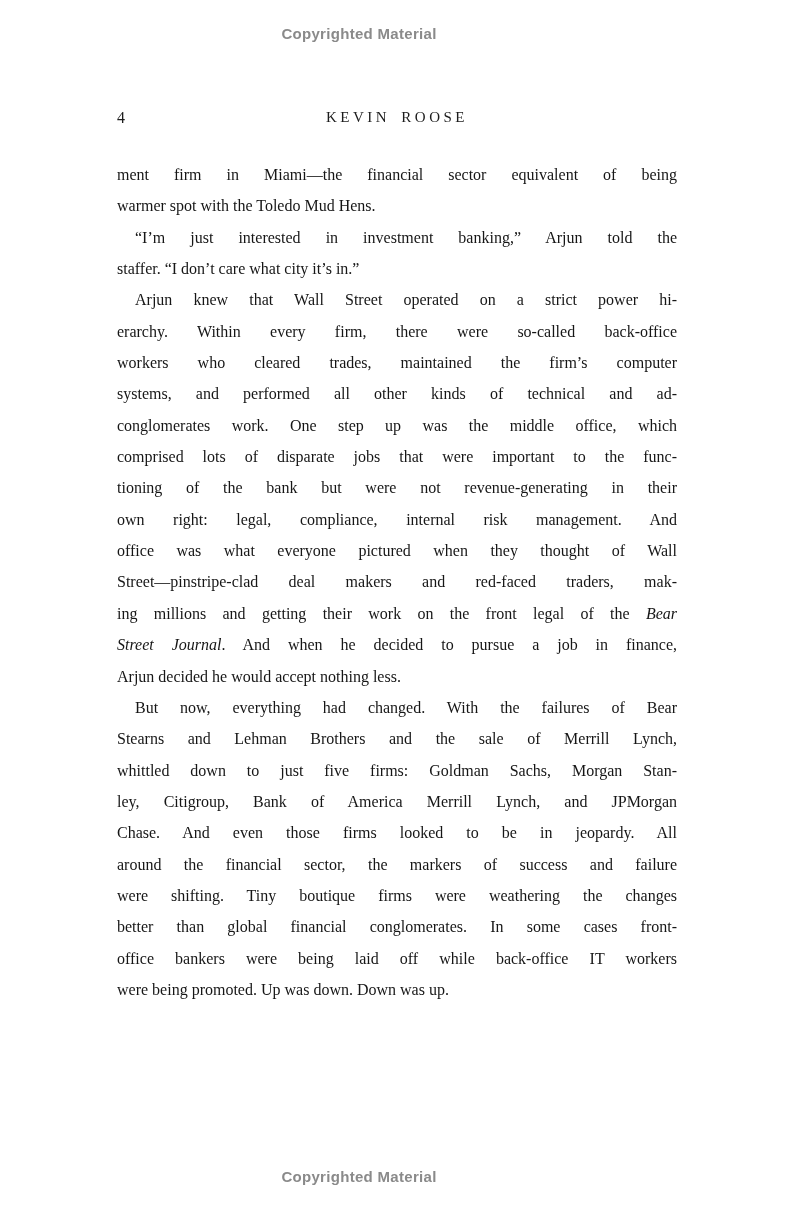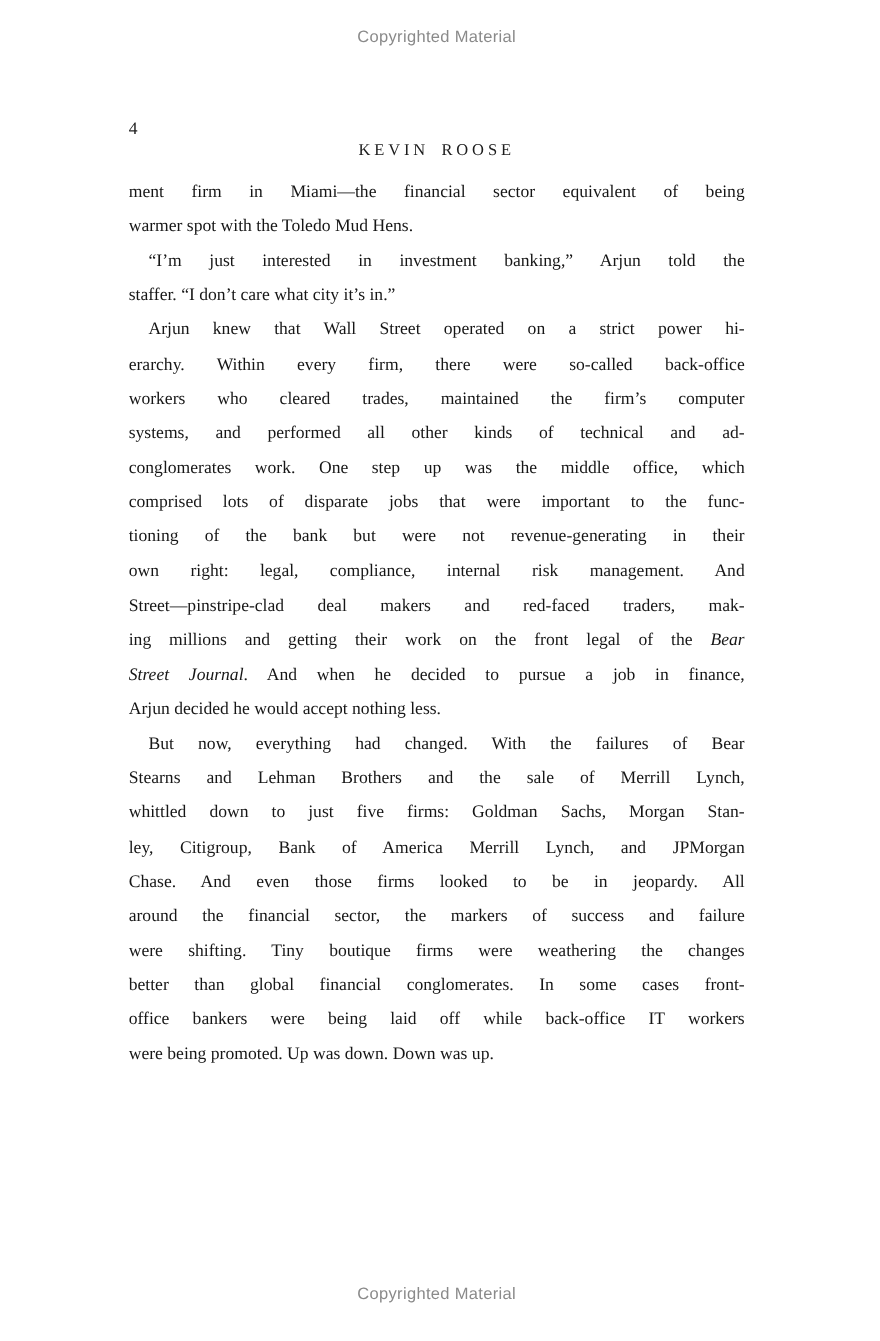--- a/index.html
+++ b/index.html
@@ -14,25 +14,24 @@
     background: #ffffff;
     overflow: hidden;
     font-family: "Liberation Serif", serif;
   }
   .notice {
     position: absolute;
     left: 0;
     width: 718px;
     text-align: center;
     font-family: "Liberation Sans", sans-serif;
-    font-weight: normal;
+    font-weight: bold;
     font-size: 15px;
     letter-spacing: 0.3px;
     color: #8a8a8a;
-    margin-left: 38px;
   }
   .notice-top { top: 25px; }
   .notice-bottom { top: 1168px; }
 
   .header-row {
     position: absolute;
     top: 109px;
     left: 117px;
     width: 560px;
     height: 20px;
@@ -43,21 +42,20 @@
     left: 0;
     top: 0;
     font-size: 16px;
   }
   .running-head {
     display: block;
     text-align: center;
     font-size: 15px;
     letter-spacing: 3.5px;
     word-spacing: 4px;
-    margin-top: 20px;
   }
 
   .body-text {
     position: absolute;
     top: 159px;
     left: 117px;
     width: 560px;
     font-size: 16px;
     line-height: 31.35px;
     color: #161616;
@@ -91,20 +89,21 @@
       <div class="line indent"><span>“I’m just interested in investment banking,” Arjun told the</span></div>
       <div class="line para-end"><span>staffer. “I don’t care what city it’s in.”</span></div>
       <div class="line indent"><span>Arjun knew that Wall Street operated on a strict power hi-</span></div>
       <div class="line"><span>erarchy. Within every firm, there were so-called back-office</span></div>
       <div class="line"><span>workers who cleared trades, maintained the firm’s computer</span></div>
       <div class="line"><span>systems, and performed all other kinds of technical and ad-</span></div>
       <div class="line"><span>conglomerates work. One step up was the middle office, which</span></div>
       <div class="line"><span>comprised lots of disparate jobs that were important to the func-</span></div>
       <div class="line"><span>tioning of the bank but were not revenue-generating in their</span></div>
       <div class="line"><span>own right: legal, compliance, internal risk management. And</span></div>
+      <div class="line"><span>office was what everyone pictured when they thought of Wall</span></div>
       <div class="line"><span>Street—pinstripe-clad deal makers and red-faced traders, mak-</span></div>
       <div class="line"><span>ing millions and getting their work on the front legal of the </span><span class="italic">Bear</span></div>
       <div class="line"><span class="italic">Street Journal</span><span>. And when he decided to pursue a job in finance,</span></div>
       <div class="line para-end"><span>Arjun decided he would accept nothing less.</span></div>
       <div class="line indent"><span>But now, everything had changed. With the failures of Bear</span></div>
       <div class="line"><span>Stearns and Lehman Brothers and the sale of Merrill Lynch,</span></div>
       <div class="line"><span>whittled down to just five firms: Goldman Sachs, Morgan Stan-</span></div>
       <div class="line"><span>ley, Citigroup, Bank of America Merrill Lynch, and JPMorgan</span></div>
       <div class="line"><span>Chase. And even those firms looked to be in jeopardy. All</span></div>
       <div class="line"><span>around the financial sector, the markers of success and failure</span></div>

